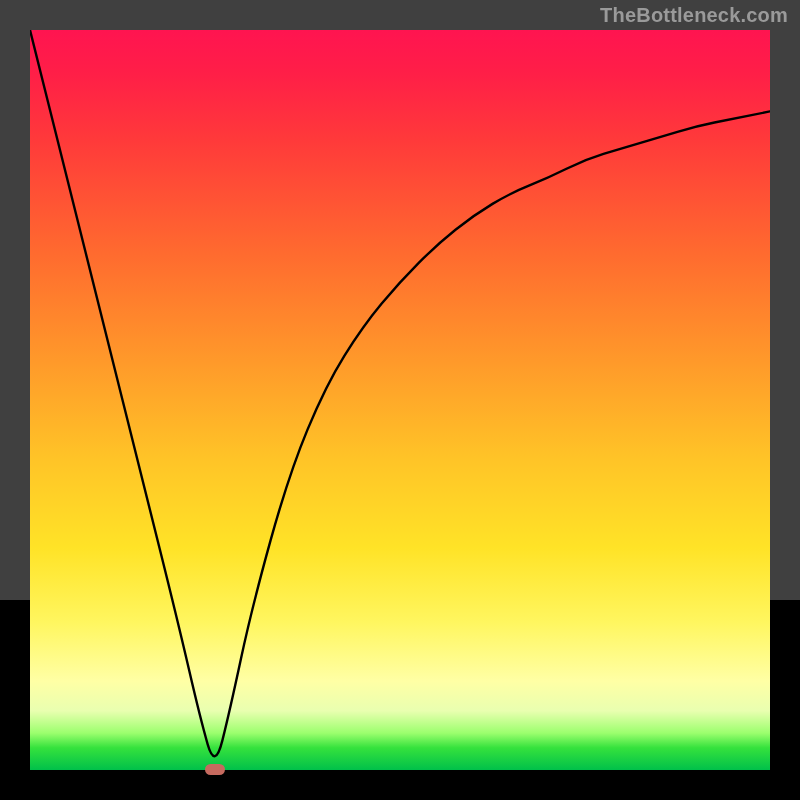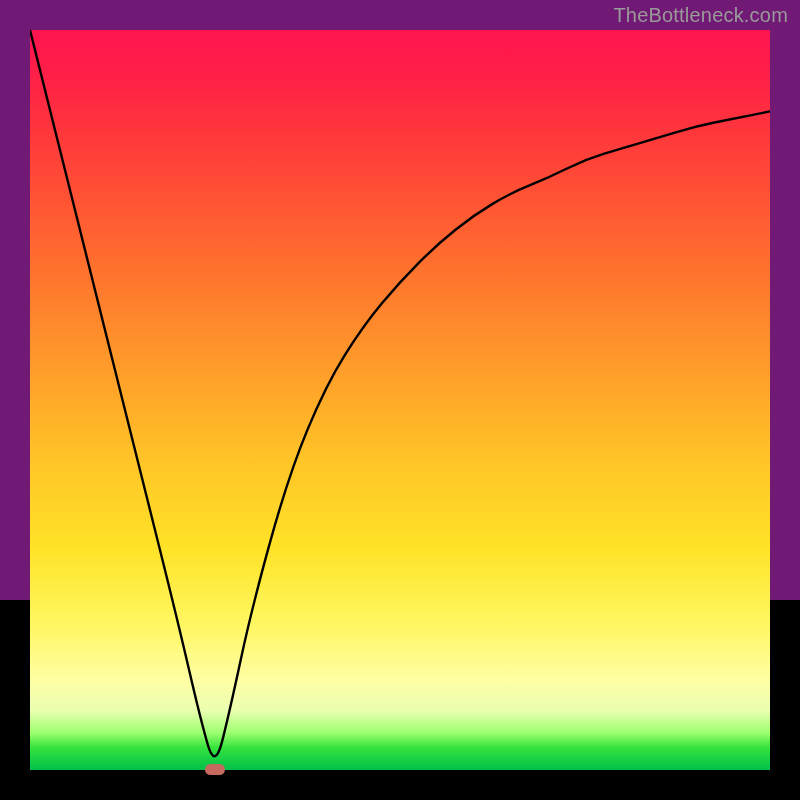--- a/index.html
+++ b/index.html
@@ -10,21 +10,22 @@
     background: #000;
     overflow: hidden;
     font-family: Arial, Helvetica, sans-serif;
   }
   .frame {
     position: absolute;
     top: 0;
     left: 0;
     width: 800px;
     height: 600px;
-    background: #701a75;
+    background: #404040;
+    font-weight: bold;
   }
   .plot-area {
     position: absolute;
     top: 30px;
     left: 30px;
     width: 740px;
     height: 740px;
     
     background: linear-gradient(
       to bottom,

